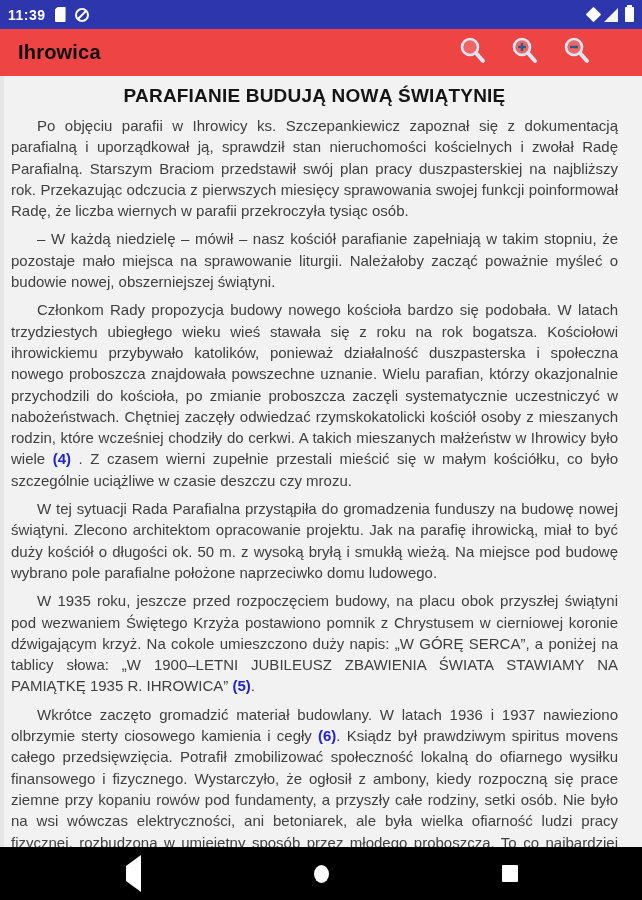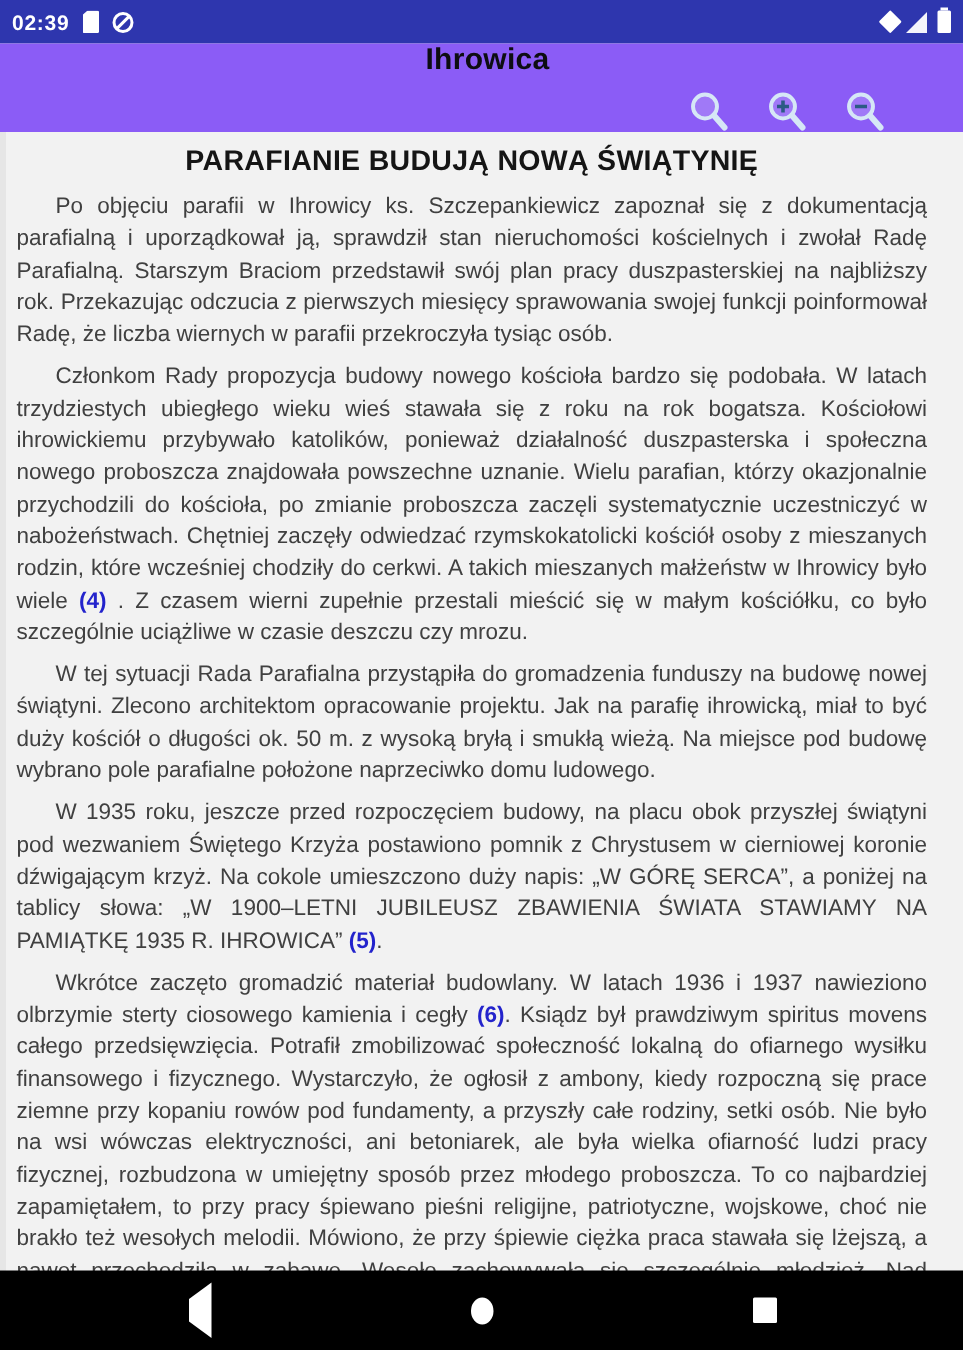--- a/index.html
+++ b/index.html
@@ -45,23 +45,23 @@
   .battery {
     width: 9px; height: 15px; background: #fff; border-radius: 1px;
     position: relative; margin-left: 2px;
   }
   .battery::before {
     content: ""; position: absolute; top: -2px; left: 2px;
     width: 5px; height: 2px; background: #fff;
   }
   
   .appbar {
-    height: 59px; background: #8b5cf6;
+    height: 47px; background: #ef4444;
     display: flex; align-items: center;
-    padding: 0 10px 0 18px; box-sizing: border-box; flex-direction: column;
+    padding: 0 10px 0 18px; box-sizing: border-box;
   }
   .appbar-title {
     color: #0d0d12; font-size: 20px; font-weight: bold; letter-spacing: .2px;
   }
   .appbar-actions { margin-left: auto; display: flex; align-items: center; }
   .iconbtn {
     width: 52px; height: 48px; display: flex; align-items: center; justify-content: center;
     background: transparent; border: none; cursor: pointer; padding: 0;
   }
   .overflow-dots { width: 30px; }
@@ -101,21 +101,21 @@
   }
   .nav-home { width: 15px; height: 18px; background: #fff; border-radius: 50%; }
   .nav-recents { width: 16px; height: 17px; background: #fff; border-radius: 1px; }
   .navbtn { background: transparent; border: none; padding: 6px; cursor: pointer; }
 </style>
 </head>
 <body>
 
 <div class="statusbar">
   <div class="sb-left">
-    <span class="time">02:39</span>
+    <span class="time">11:39</span>
     <span class="sdcard"></span>
     <span class="nodata"></span>
   </div>
   <div class="sb-right">
     <span class="diamond"></span>
     <span class="signal"></span>
     <span class="battery"></span>
   </div>
 </div>
 
@@ -158,20 +158,21 @@
         <span class="dot"></span><span class="dot"></span><span class="dot"></span>
       </span>
     </button>
   </div>
 </div>
 
 <div class="page">
   <h1 class="doc-title">PARAFIANIE BUDUJĄ NOWĄ ŚWIĄTYNIĘ</h1>
   <div>
       <p class="para"><span>Po objęciu parafii w Ihrowicy ks. Szczepankiewicz zapoznał się z dokumentacją parafialną i uporządkował ją, sprawdził stan nieruchomości kościelnych i zwołał Radę Parafialną. Starszym Braciom przedstawił swój plan pracy duszpasterskiej na najbliższy rok. Przekazując odczucia z pierwszych miesięcy sprawowania swojej funkcji poinformował Radę, że liczba wiernych w parafii przekroczyła tysiąc osób.</span></p>
+      <p class="para"><span>– W każdą niedzielę – mówił – nasz kościół parafianie zapełniają w takim stopniu, że pozostaje mało miejsca na sprawowanie liturgii. Należałoby zacząć poważnie myśleć o budowie nowej, obszerniejszej świątyni.</span></p>
       <p class="para"><span>Członkom Rady propozycja budowy nowego kościoła bardzo się podobała. W latach trzydziestych ubiegłego wieku wieś stawała się z roku na rok bogatsza. Kościołowi ihrowickiemu przybywało katolików, ponieważ działalność duszpasterska i społeczna nowego proboszcza znajdowała powszechne uznanie. Wielu parafian, którzy okazjonalnie przychodzili do kościoła, po zmianie proboszcza zaczęli systematycznie uczestniczyć w nabożeństwach. Chętniej zaczęły odwiedzać rzymskokatolicki kościół osoby z mieszanych rodzin, które wcześniej chodziły do cerkwi. A takich mieszanych małżeństw w Ihrowicy było wiele </span><span class="link">(4)</span><span> . Z czasem wierni zupełnie przestali mieścić się w małym kościółku, co było szczególnie uciążliwe w czasie deszczu czy mrozu.</span></p>
       <p class="para"><span>W tej sytuacji Rada Parafialna przystąpiła do gromadzenia funduszy na budowę nowej świątyni. Zlecono architektom opracowanie projektu. Jak na parafię ihrowicką, miał to być duży kościół o długości ok. 50 m. z wysoką bryłą i smukłą wieżą. Na miejsce pod budowę wybrano pole parafialne położone naprzeciwko domu ludowego.</span></p>
       <p class="para"><span>W 1935 roku, jeszcze przed rozpoczęciem budowy, na placu obok przyszłej świątyni pod wezwaniem Świętego Krzyża postawiono pomnik z Chrystusem w cierniowej koronie dźwigającym krzyż. Na cokole umieszczono duży napis: „W GÓRĘ SERCA”, a poniżej na tablicy słowa: „W 1900–LETNI JUBILEUSZ ZBAWIENIA ŚWIATA STAWIAMY NA PAMIĄTKĘ 1935 R. IHROWICA” </span><span class="link">(5)</span><span>.</span></p>
       <p class="para"><span>Wkrótce zaczęto gromadzić materiał budowlany. W latach 1936 i 1937 nawieziono olbrzymie sterty ciosowego kamienia i cegły </span><span class="link">(6)</span><span>. Ksiądz był prawdziwym </span><span class="italic">spiritus movens</span><span> całego przedsięwzięcia. Potrafił zmobilizować społeczność lokalną do ofiarnego wysiłku finansowego i fizycznego. Wystarczyło, że ogłosił z ambony, kiedy rozpoczną się prace ziemne przy kopaniu rowów pod fundamenty, a przyszły całe rodziny, setki osób. Nie było na wsi wówczas elektryczności, ani betoniarek, ale była wielka ofiarność ludzi pracy fizycznej, rozbudzona w umiejętny sposób przez młodego proboszcza. To co najbardziej zapamiętałem, to przy pracy śpiewano pieśni religijne, patriotyczne, wojskowe, choć nie brakło też wesołych melodii. Mówiono, że przy śpiewie ciężka praca stawała się lżejszą, a nawet przechodziła w zabawę. Wesoło zachowywała się szczególnie młodzież. Nad wszystkim czuwał ksiądz proboszcz, który zdjęciami dokumentował budowę świątyni.</span></p>
     </div>
 </div>
 
 <div class="navbar">
   <button class="navbtn">
     <span class="nav-back"></span>

